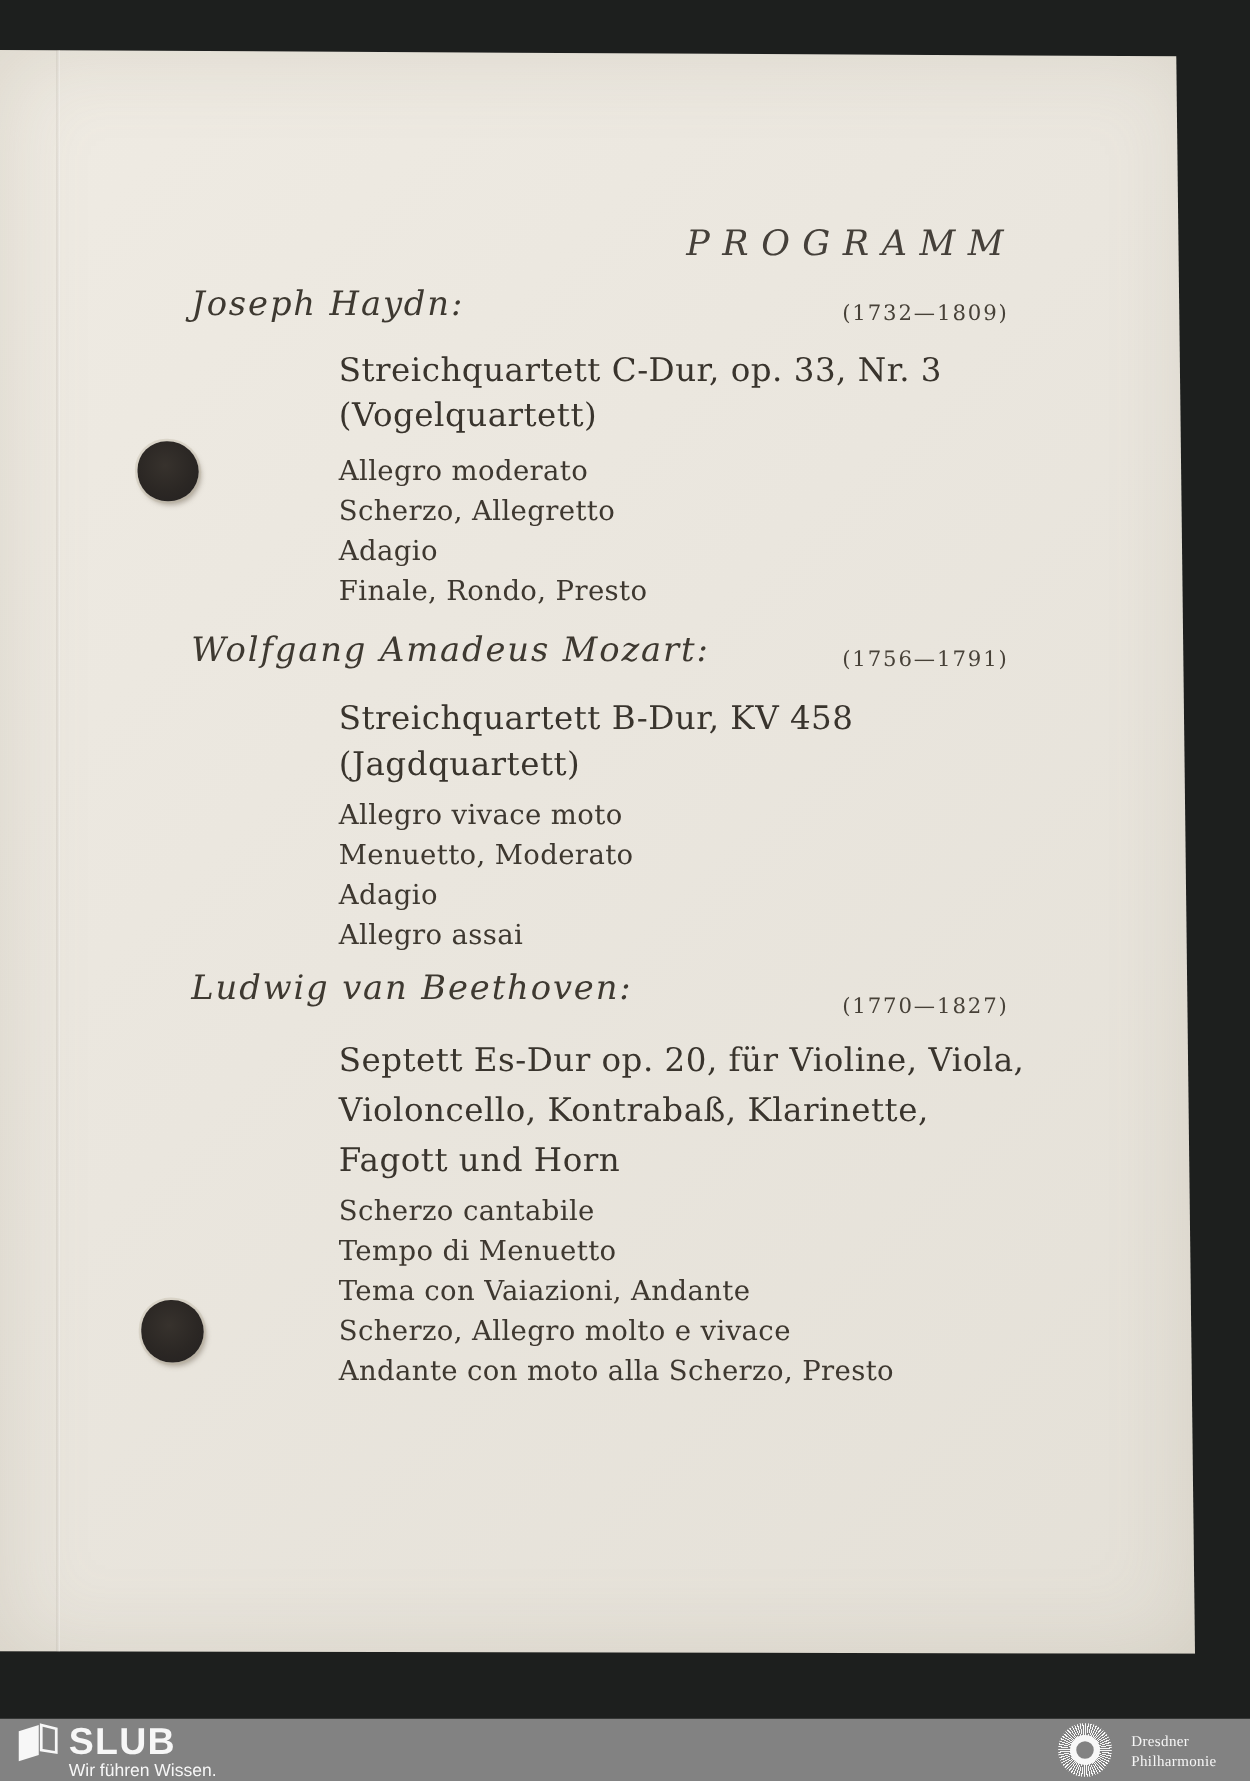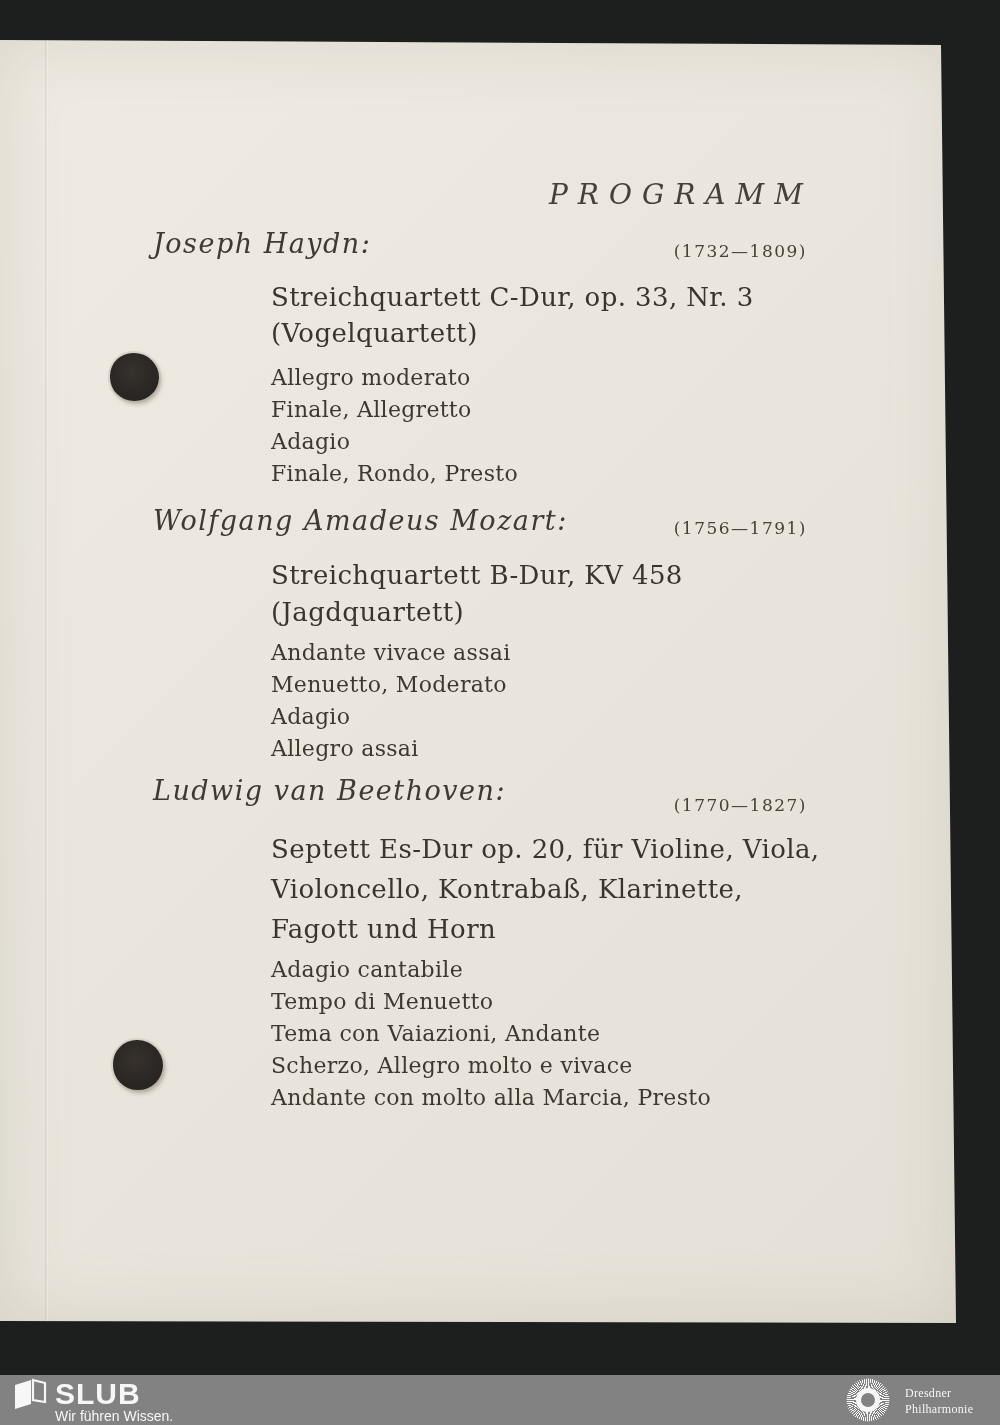--- a/index.html
+++ b/index.html
@@ -111,55 +111,55 @@
 
     <div class="section sec1">
       <div class="composer">Joseph Haydn:</div>
       <div class="years">(1732—1809)</div>
       <div class="work">
         <div class="wline">Streichquartett C-Dur, op. 33, Nr. 3</div>
         <div class="wline">(Vogelquartett)</div>
       </div>
       <div class="movements">
         <div class="mline">Allegro moderato</div>
-        <div class="mline">Finale, Allegretto</div>
+        <div class="mline">Scherzo, Allegretto</div>
         <div class="mline">Adagio</div>
         <div class="mline">Finale, Rondo, Presto</div>
       </div>
     </div>
 
     <div class="section sec2">
       <div class="composer">Wolfgang Amadeus Mozart:</div>
       <div class="years">(1756—1791)</div>
       <div class="work">
         <div class="wline">Streichquartett B-Dur, KV 458</div>
         <div class="wline">(Jagdquartett)</div>
       </div>
       <div class="movements">
-        <div class="mline">Andante vivace assai</div>
+        <div class="mline">Allegro vivace moto</div>
         <div class="mline">Menuetto, Moderato</div>
         <div class="mline">Adagio</div>
         <div class="mline">Allegro assai</div>
       </div>
     </div>
 
     <div class="section sec3">
       <div class="composer">Ludwig van Beethoven:</div>
       <div class="years">(1770—1827)</div>
       <div class="work">
         <div class="wline">Septett Es-Dur op. 20, für Violine, Viola,</div>
         <div class="wline">Violoncello, Kontrabaß, Klarinette,</div>
         <div class="wline">Fagott und Horn</div>
       </div>
       <div class="movements">
-        <div class="mline">Adagio cantabile</div>
+        <div class="mline">Scherzo cantabile</div>
         <div class="mline">Tempo di Menuetto</div>
         <div class="mline">Tema con Vaiazioni, Andante</div>
         <div class="mline">Scherzo, Allegro molto e vivace</div>
-        <div class="mline">Andante con molto alla Marcia, Presto</div>
+        <div class="mline">Andante con moto alla Scherzo, Presto</div>
       </div>
     </div>
   </div>
 
   <div class="punch-hole hole-1"></div>
   <div class="punch-hole hole-2"></div>
 </div>
 
 <div class="footer-bar">
   <svg class="slub-logo" viewBox="0 0 34 32" aria-hidden="true">

